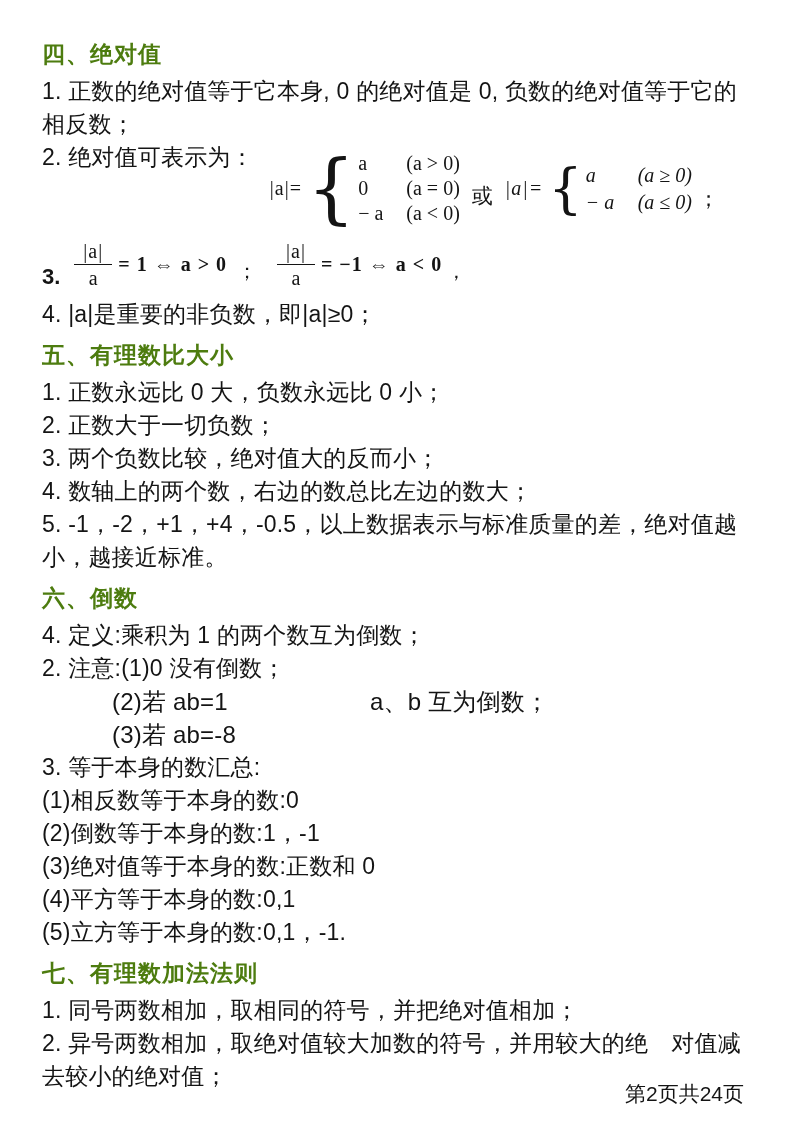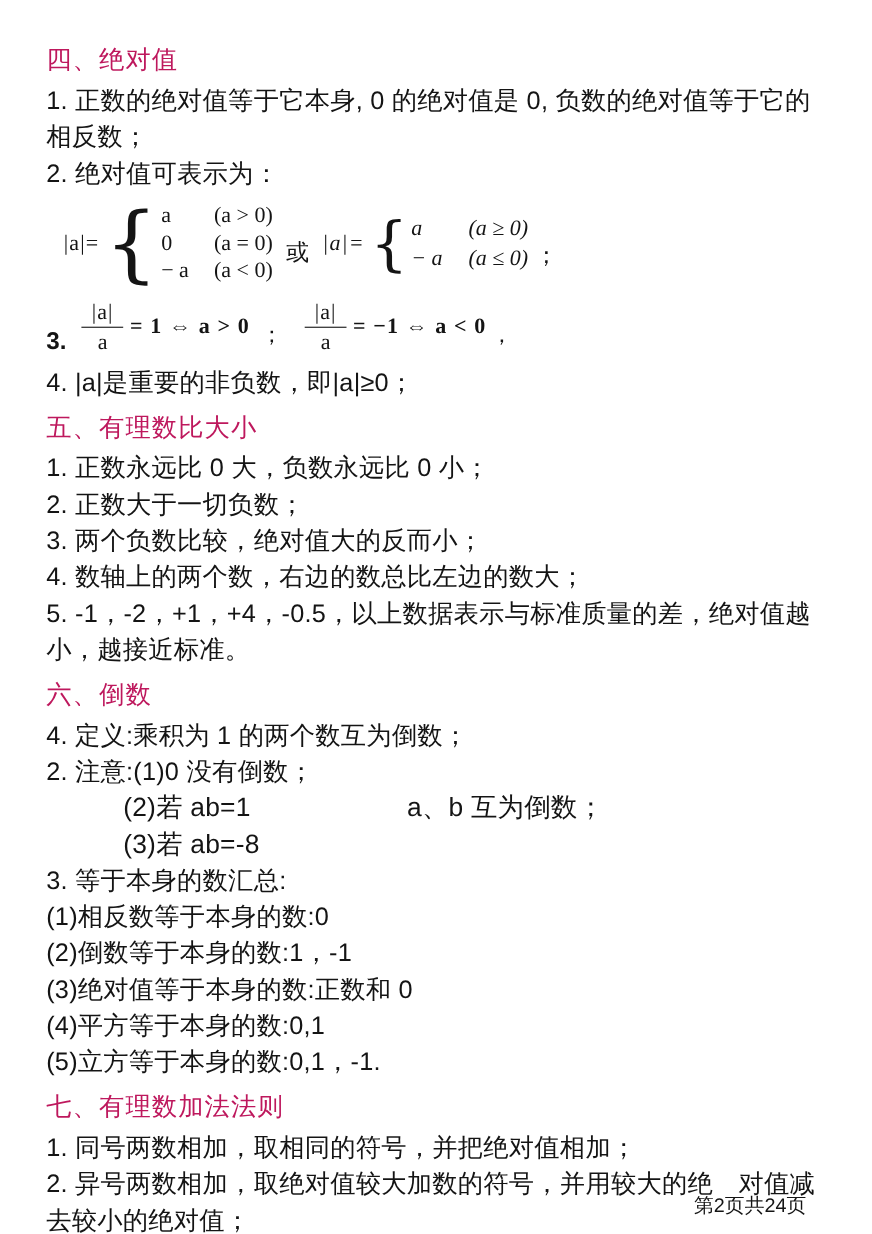--- a/index.html
+++ b/index.html
@@ -11,35 +11,35 @@
     font-family:"Liberation Sans","DejaVu Sans",sans-serif;
     color:#141414;
     overflow:hidden;
   }
   .content {
     position:absolute;
     left:42px; right:36px; top:38px;
   }
   .sec-title {
     font-size:23px; line-height:32px;
-    font-weight:normal;
-    color:#be185d;
+    font-weight:bold;
+    color:#4d7c0f;
     margin:8px 0 5px 0;
     letter-spacing:1px;
   }
   .sec-title.first { margin-top:0; }
   p.body-line {
     font-size:23px;
     line-height:33px;
     margin:0;
     font-weight:500;
     letter-spacing:0.2px;
   }
   
-  .formula-row { display:flex; align-items:flex-start; margin:0 0 4px 0;flex-direction:column; }
+  .formula-row { display:flex; align-items:flex-start; margin:0 0 4px 0; }
   .formula-row .lead { flex:0 0 auto; }
   .pw-wrap {
     display:flex; align-items:center;
     margin-left:16px; margin-top:10px;
     font-family:"Liberation Serif","DejaVu Serif",serif;
     font-size:20px;
   }
   .abs-lhs { letter-spacing:1px; }
   .brace {
     font-family:"DejaVu Serif","Liberation Serif",serif;
@@ -84,22 +84,22 @@
   .pair-row {
     display:flex;
     font-size:24px; line-height:33px;
     font-weight:500; letter-spacing:0.2px;
     padding-left:70px;
   }
   .pair-row .pl { width:258px; flex:0 0 auto; }
   
   .footer {
     position:absolute;
-    right:60px; bottom:14px;
-    font-size:18px;
+    right:49px; bottom:14px;
+    font-size:21px;
     color:#141414;
     font-weight:500;
   }
 </style>
 </head>
 <body>
 
 <div class="page">
   <div class="content">
 

